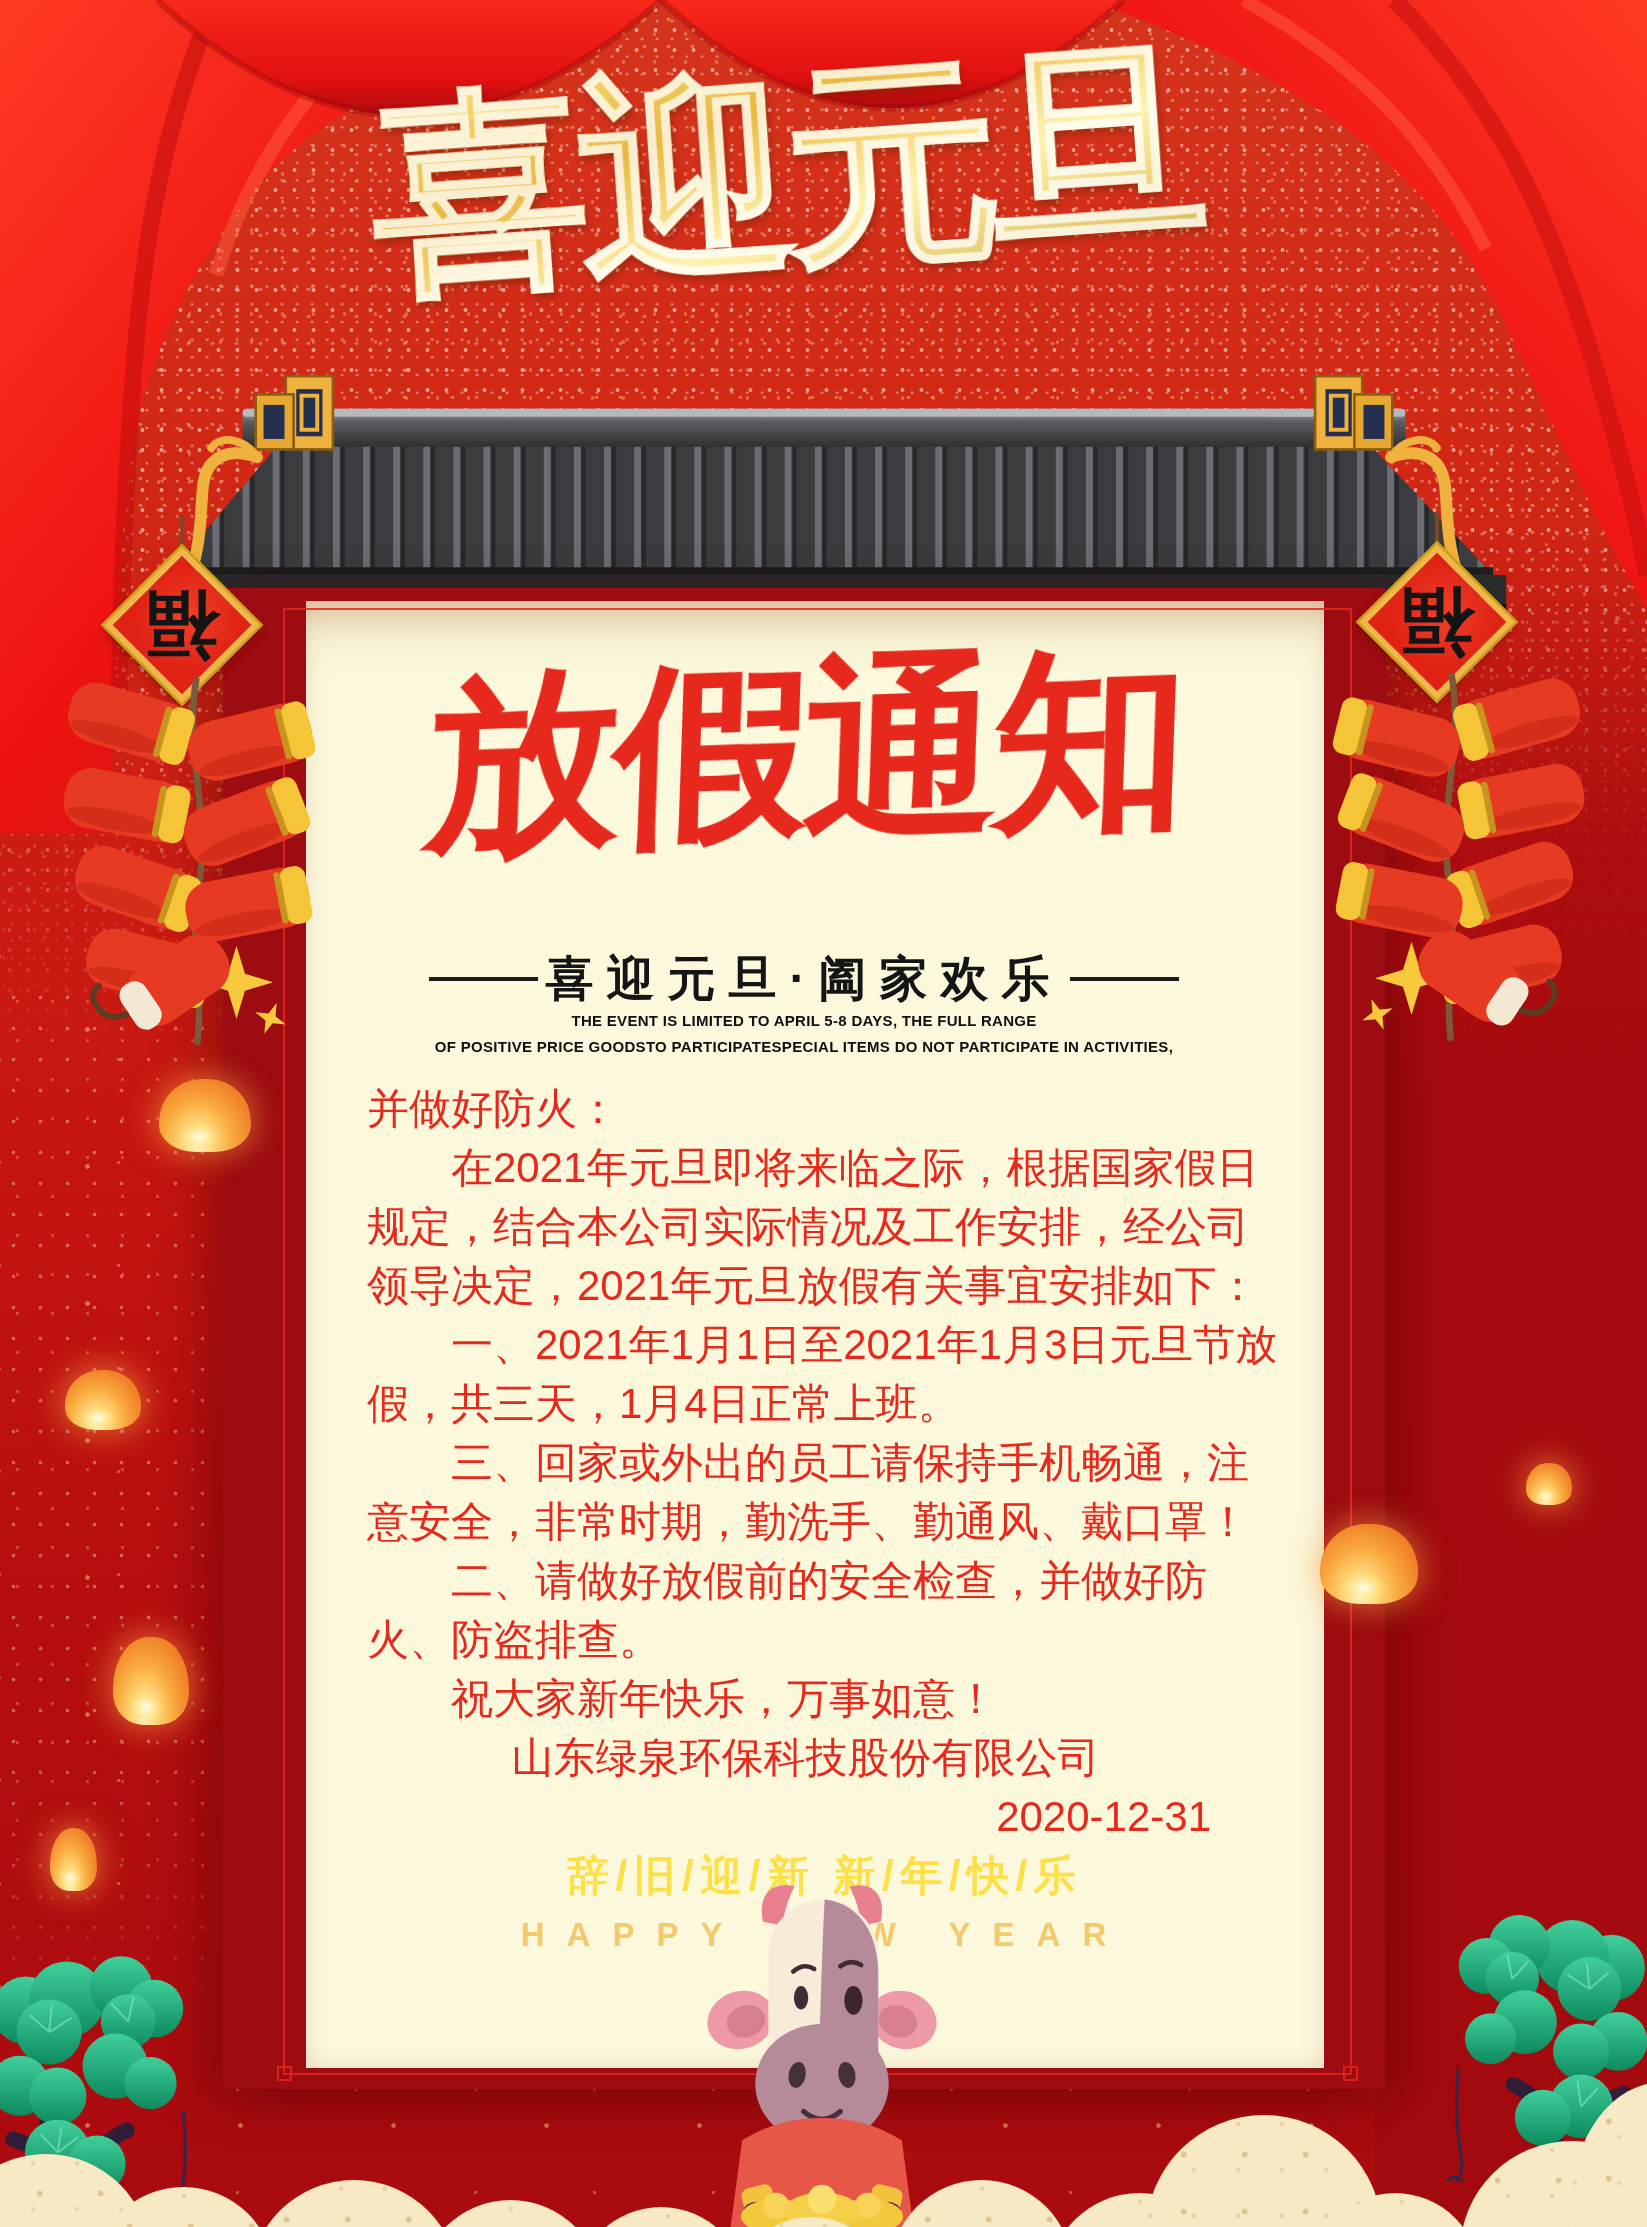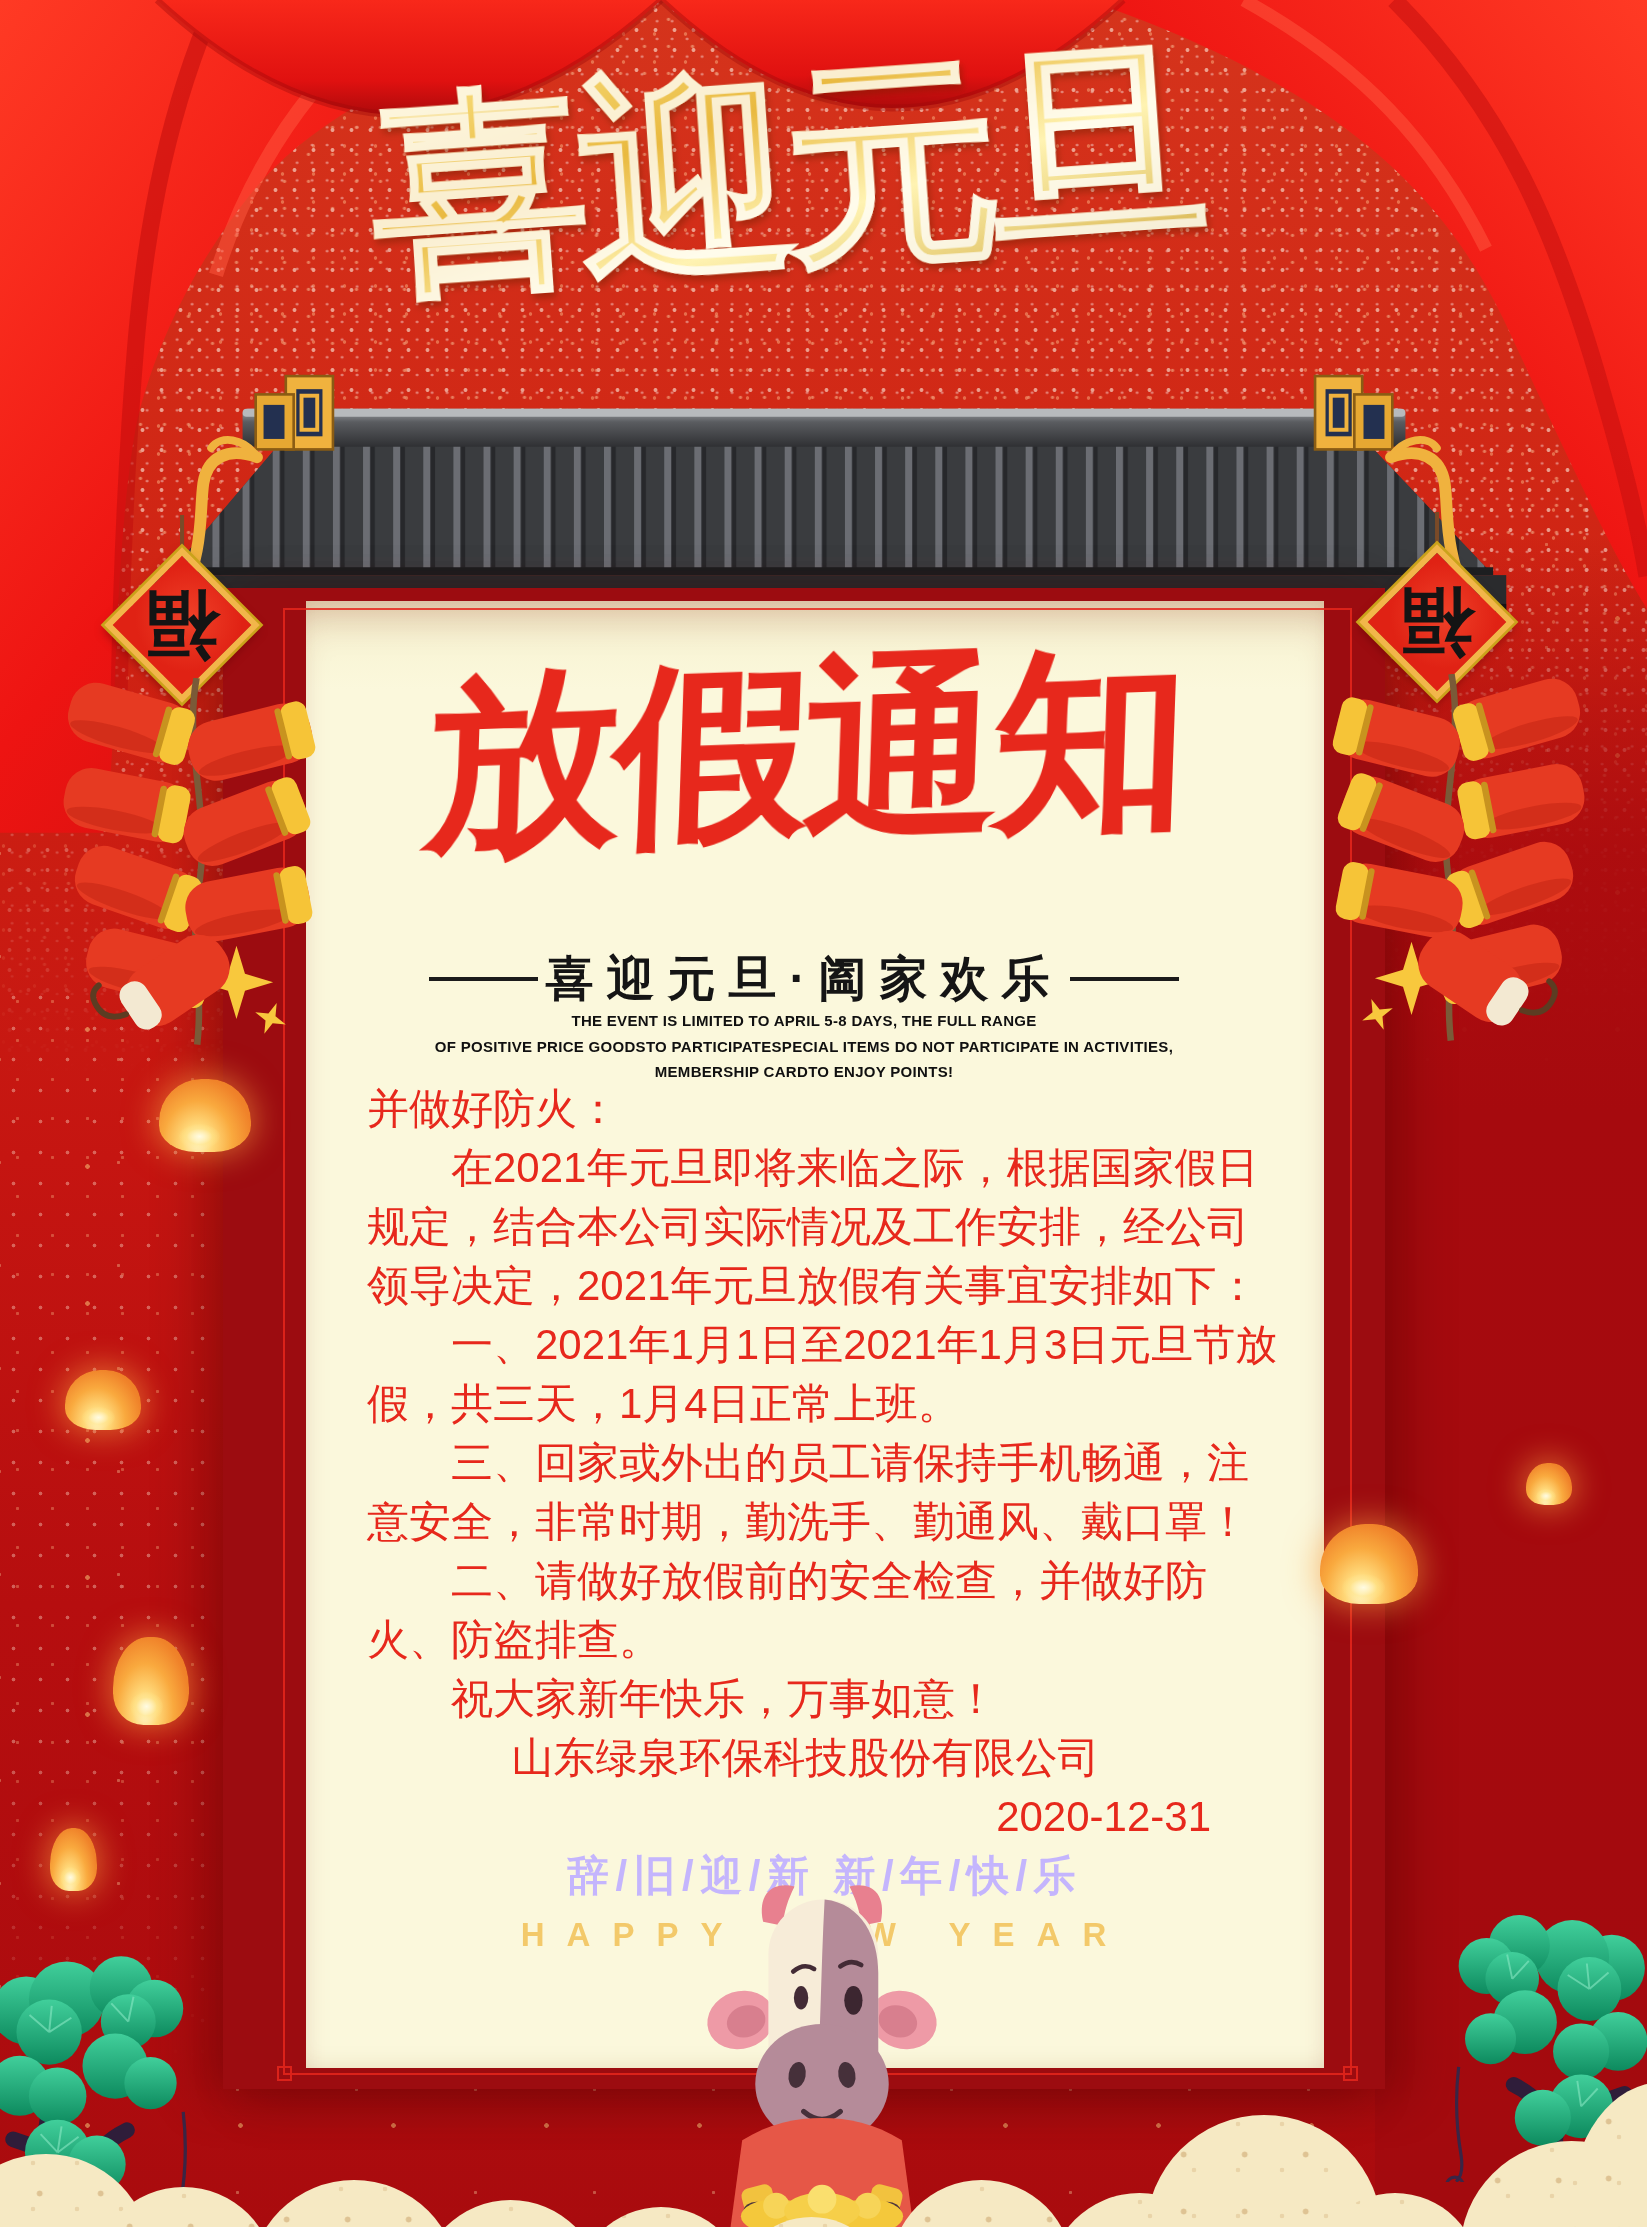--- a/index.html
+++ b/index.html
@@ -67,21 +67,21 @@
   .board-sub .dash{width:109px;height:4.6px;background:#1b1b1b;}
   .board-sub .sub-text{font-size:48px;font-weight:bold;color:#151515;letter-spacing:13px;}
   .board-notes{position:absolute;left:0;right:0;top:420px;text-align:center;z-index:2;
     font-size:15px;line-height:25.5px;font-weight:bold;color:#101010;letter-spacing:0.3px;}
   .board-body{position:absolute;left:144px;top:491px;width:915px;z-index:2;
     font-size:42px;line-height:59px;color:#e7281c;}
   .board-body p{margin:0;}
   .indent{text-indent:2em;}
   .company-line{text-align:center;padding-right:38px;}
   .date-line{text-align:right;padding-right:71px;}
-  .slogan-cn{margin-top:3.9px;text-align:center;font-size:42px;letter-spacing:6.5px;color:#c4b5fd;font-weight:bold;}
+  .slogan-cn{margin-top:3.9px;text-align:center;font-size:42px;letter-spacing:6.5px;color:#fde047;font-weight:bold;}
   .slogan-en{margin-top:10.5px;text-align:center;font-size:33px;letter-spacing:22px;color:#f3c96a;font-weight:bold;}
 
   
   .fu{width:144px;height:144px;z-index:26;display:flex;align-items:center;justify-content:center;}
   .fu-left{left:110px;top:553px;} .fu-right{left:1365px;top:550px;}
   .fu::before{content:"";position:absolute;top:-38px;left:50%;width:3.9px;height:41px;background:#7a4a28;transform:translateX(-50%);}
   .fu-square{width:98px;height:98px;background:radial-gradient(circle at 50% 40%,#f04128 0%,#e02214 70%);
     border:6.5px solid #f2b64a;box-shadow:0 0 0 2.6px #caa21a,2.6px 3.9px 9.2px rgba(90,0,0,.5);
     transform:rotate(45deg);display:flex;align-items:center;justify-content:center;}
   .fu-char{transform:rotate(135deg);font-size:73px;font-weight:900;color:#141414;line-height:1;}
@@ -219,21 +219,20 @@
 
     <div class="board-sub">
       <span class="dash"></span>
       <span class="sub-text">喜迎元旦·阖家欢乐</span>
       <span class="dash"></span>
     </div>
 
     <div class="board-notes">
       <div>THE EVENT IS LIMITED TO APRIL 5-8 DAYS, THE FULL RANGE</div>
       <div>OF POSITIVE PRICE GOODSTO PARTICIPATESPECIAL ITEMS DO NOT PARTICIPATE IN ACTIVITIES,</div>
-      <div>MEMBERSHIP CARDTO ENJOY POINTS!</div>
     </div>
 
     <div class="board-body">
       <p>并做好防火：</p>
       <p class="indent">在2021年元旦即将来临之际，根据国家假日规定，结合本公司实际情况及工作安排，经公司领导决定，2021年元旦放假有关事宜安排如下：</p>
       <p class="indent">一、2021年1月1日至2021年1月3日元旦节放假，共三天，1月4日正常上班。</p>
       <p class="indent">三、回家或外出的员工请保持手机畅通，注意安全，非常时期，勤洗手、勤通风、戴口罩！</p>
       <p class="indent">二、请做好放假前的安全检查，并做好防火、防盗排查。</p>
       <p class="indent">祝大家新年快乐，万事如意！</p>
       <p class="company-line">山东绿泉环保科技股份有限公司</p>

